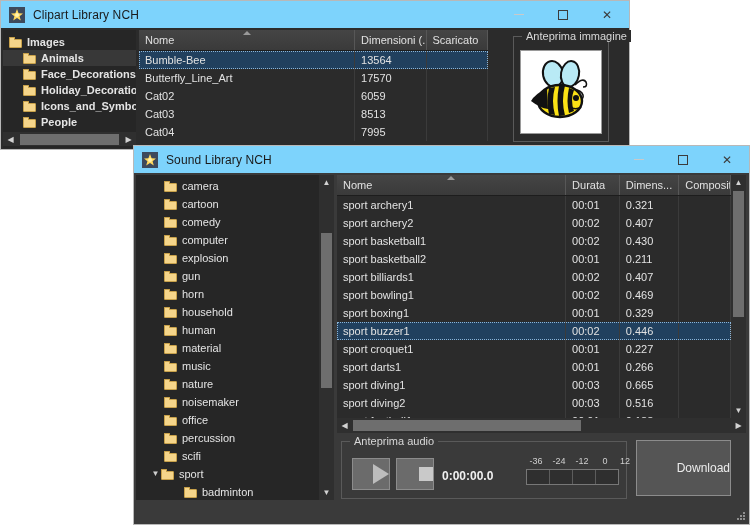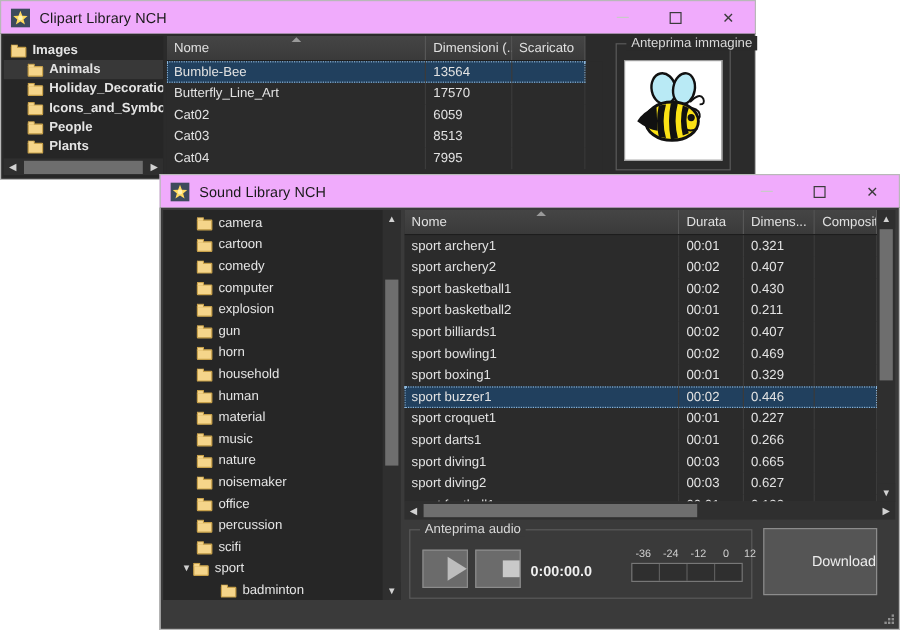--- a/index.html
+++ b/index.html
@@ -7,21 +7,21 @@
     width:750px;height:525px;overflow:hidden;position:relative;
     background:#ffffff;
     font-family:"Liberation Sans","DejaVu Sans",sans-serif;
     font-size:11px;color:#dcdcdc;
     -webkit-font-smoothing:antialiased;
   }
   .win{position:absolute;box-sizing:border-box;}
 
   
   .titlebar{
-    height:28px;background:#f0abfc;display:flex;align-items:center;
+    height:28px;background:#7dd3fc;display:flex;align-items:center;
     border:1px solid #b8b8b8;border-bottom:none;box-sizing:border-box;
   }
   .tb-icon{width:16px;height:16px;margin-left:8px;position:relative;flex:0 0 auto;}
   .tb-icon svg{display:block;}
   .tb-title{margin-left:8px;font-size:12px;color:#1a1a1a;letter-spacing:.1px;
             font-family:"Liberation Sans","DejaVu Sans",sans-serif;}
   .tb-spacer{flex:1 1 auto;}
   .tb-btn{width:44px;height:27px;display:flex;align-items:center;justify-content:center;
           color:#3b3b3b;font-size:12px;}
   .tb-btn.dim{color:#c9c9c9;}
@@ -144,20 +144,26 @@
           <div class="tnode indent2 sel">
             <span class="folder">
               <i></i>
             </span>
             <span class="lbl">Animals</span>
           </div>
           <div class="tnode indent2">
             <span class="folder">
               <i></i>
             </span>
+            <span class="lbl">Face_Decorations</span>
+          </div>
+          <div class="tnode indent2">
+            <span class="folder">
+              <i></i>
+            </span>
             <span class="lbl">Holiday_Decorations</span>
           </div>
           <div class="tnode indent2">
             <span class="folder">
               <i></i>
             </span>
             <span class="lbl">Icons_and_Symbols</span>
           </div>
           <div class="tnode indent2">
             <span class="folder">
@@ -470,21 +476,21 @@
           </div>
           <div class="grow">
             <div class="gc sep" style="width: 240px;">sport diving1</div>
             <div class="gc sep" style="width: 56px;">00:03</div>
             <div class="gc sep" style="width: 62px;">0.665</div>
             <div class="gc sep" style="width: 54px;"></div>
           </div>
           <div class="grow">
             <div class="gc sep" style="width: 240px;">sport diving2</div>
             <div class="gc sep" style="width: 56px;">00:03</div>
-            <div class="gc sep" style="width: 62px;">0.627</div>
+            <div class="gc sep" style="width: 62px;">0.516</div>
             <div class="gc sep" style="width: 54px;"></div>
           </div>
           <div class="grow">
             <div class="gc sep" style="width: 240px;">sport football1</div>
             <div class="gc sep" style="width: 56px;">00:01</div>
             <div class="gc sep" style="width: 62px;">0.188</div>
             <div class="gc sep" style="width: 54px;"></div>
           </div>
         </div>
     </div>

